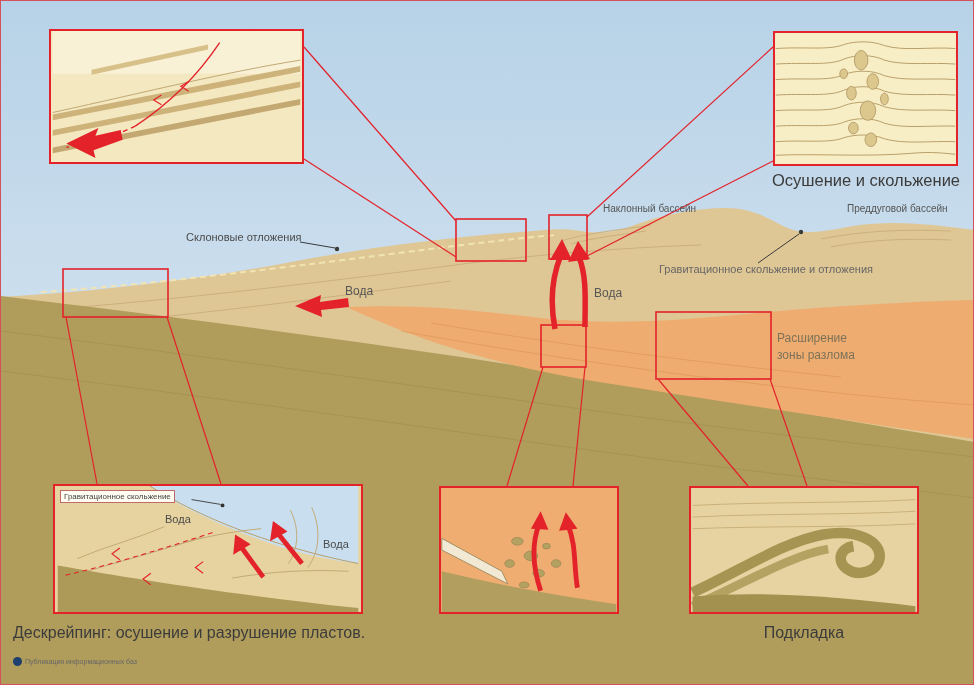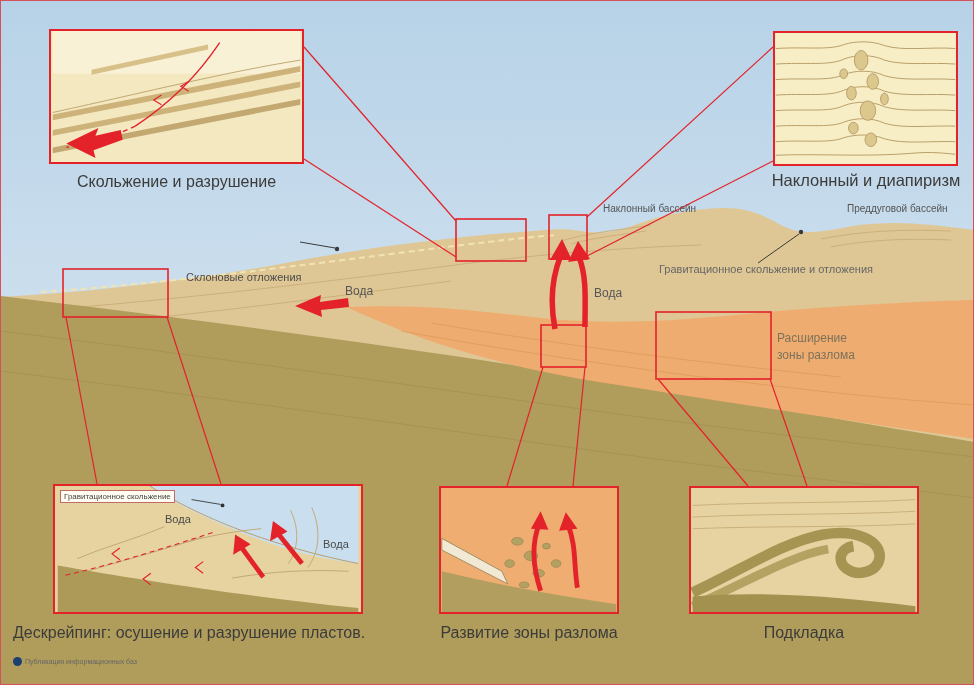--- a/index.html
+++ b/index.html
@@ -111,21 +111,20 @@
       <polygon points="255,52 0,102 0,108 255,58" fill="#cdb27a"></polygon>
       <polygon points="255,70 0,120 0,126 255,76" fill="#c3a871"></polygon>
       <polygon points="160,14 40,40 40,45 160,19" fill="#d8c089"></polygon>
       <path d="M172,12 C150,45 120,75 85,98" stroke="#e3222a" stroke-width="1.4" fill="none"></path>
       <path d="M85,98 C65,108 40,115 14,120" stroke="#e3222a" stroke-width="1.4" stroke-dasharray="5,4" fill="none"></path>
       <polyline points="112,66 104,71 112,76" stroke="#e3222a" stroke-width="1.2" fill="none"></polyline>
       <polyline points="140,52 132,57 140,62" stroke="#e3222a" stroke-width="1.2" fill="none"></polyline>
       <polygon points="70,102 44,108 47,100 14,116 44,131 42,123 72,112" fill="#e3222a"></polygon>
     </svg>
   </div>
-  <div class="caption centered" style="left:48px;top:172px;width:255px;">Скольжение и разрушение</div>
 
   <div class="inset" style="left:772px;top:30px;width:185px;height:135px;">
     <svg viewBox="0 0 185 135">
       <rect width="185" height="135" fill="#f8eec5"></rect>
       <g stroke="#b79d67" stroke-width="1" fill="none">
         <path d="M0,16 C30,14 55,18 70,12 C82,8 100,8 112,13 C132,19 160,14 185,16"></path>
         <path d="M0,32 C30,30 55,34 70,27 C82,22 100,22 112,28 C132,34 160,30 185,32"></path>
         <path d="M0,48 C30,46 55,50 70,43 C82,38 100,38 112,44 C132,50 160,46 185,48"></path>
         <path d="M0,64 C30,62 55,66 70,59 C82,54 100,54 112,60 C132,66 160,62 185,64"></path>
         <path d="M0,80 C30,78 55,82 70,75 C82,70 100,70 112,76 C132,82 160,78 185,80"></path>
@@ -138,21 +137,21 @@
         <ellipse cx="100" cy="50" rx="6" ry="8"></ellipse>
         <ellipse cx="78" cy="62" rx="5" ry="7"></ellipse>
         <ellipse cx="95" cy="80" rx="8" ry="10"></ellipse>
         <ellipse cx="80" cy="98" rx="5" ry="6"></ellipse>
         <ellipse cx="98" cy="110" rx="6" ry="7"></ellipse>
         <ellipse cx="112" cy="68" rx="4" ry="6"></ellipse>
         <ellipse cx="70" cy="42" rx="4" ry="5"></ellipse>
       </g>
     </svg>
   </div>
-  <div class="caption centered" style="left:760px;top:170px;width:210px;font-size:16.5px;">Наклонный и диапиризм</div>
+  <div class="caption centered" style="left:760px;top:170px;width:210px;font-size:16.5px;">Осушение и скольжение</div>
 
   <div class="inset" style="left:52px;top:483px;width:310px;height:130px;background:#e7d3a0;text-align:right;">
     <svg viewBox="0 0 310 130">
       <rect width="310" height="130" fill="#e7d3a0"></rect>
       <path d="M95,0 L310,0 L310,80 C250,74 180,48 120,16 Z" fill="#c9dfef"></path>
       <path d="M95,0 C130,22 200,58 310,80" stroke="#b79d67" stroke-width="1" fill="none"></path>
       <g stroke="#c2a873" stroke-width="1" fill="none">
         <path d="M20,75 C50,62 80,55 110,42"></path>
         <path d="M30,88 C70,76 110,66 150,52"></path>
         <path d="M120,62 C150,52 180,47 210,44"></path>
@@ -195,40 +194,39 @@
       </g>
       <path d="M0,86 C50,98 110,110 180,120 L180,128 L0,128 Z" fill="#b29e5e"></path>
       <g>
         <path d="M102,106 C94,82 92,58 101,36" stroke="#e3222a" stroke-width="5" fill="none"></path>
         <polygon points="92,42 102,24 110,43" fill="#e3222a"></polygon>
         <path d="M140,103 C136,80 139,58 130,38" stroke="#e3222a" stroke-width="5" fill="none"></path>
         <polygon points="121,44 128,25 140,42" fill="#e3222a"></polygon>
       </g>
     </svg>
   </div>
-  <div class="caption centered" style="left:428px;top:623px;width:200px;">Развитие зоны разлома</div>
 
   <div class="inset" style="left:688px;top:485px;width:230px;height:128px;background:#e7d3a1;">
     <svg viewBox="0 0 230 128">
       <rect width="230" height="128" fill="#e7d3a1"></rect>
       <g stroke="#c9b07a" stroke-width="1" fill="none">
         <path d="M0,18 C80,14 160,16 230,12"></path>
         <path d="M0,30 C80,26 160,28 230,24"></path>
         <path d="M0,42 C80,39 160,41 230,37"></path>
       </g>
       <g fill="none">
         <path d="M0,108 C50,85 95,55 135,48 C170,42 195,55 193,72 C191,86 172,92 160,84 C148,76 152,62 166,60" stroke="#a69552" stroke-width="11"></path>
         <path d="M0,122 C55,98 100,70 140,63" stroke="#b4a263" stroke-width="9"></path>
       </g>
       <path d="M0,112 C70,106 150,112 230,122 L230,128 L0,128 Z" fill="#a2914f"></path>
     </svg>
   </div>
   <div class="caption centered" style="left:688px;top:623px;width:230px;">Подкладка</div>
 
-  <div class="lbl" style="left:185px;top:230px;font-size:11px;color:#4a4a4a;margin-top:40px;">Склоновые отложения</div>
+  <div class="lbl" style="left:185px;top:230px;font-size:11px;color:#4a4a4a;">Склоновые отложения</div>
   <div class="lbl" style="left:602px;top:202px;font-size:10px;">Наклонный бассейн</div>
   <div class="lbl" style="left:846px;top:202px;font-size:10px;">Преддуговой бассейн</div>
   <div class="lbl" style="left:658px;top:262px;font-size:11px;color:#666;">Гравитационное скольжение и отложения</div>
   <div class="lbl" style="left:344px;top:283px;font-size:12px;">Вода</div>
   <div class="lbl" style="left:593px;top:285px;font-size:12px;">Вода</div>
   <div class="lbl" style="left:776px;top:330px;font-size:12px;color:#7d7258;">Расширение</div>
   <div class="lbl" style="left:776px;top:347px;font-size:12px;color:#7d7258;">зоны разлома</div>
 
   <div class="footer">
     <span class="dot"></span>

